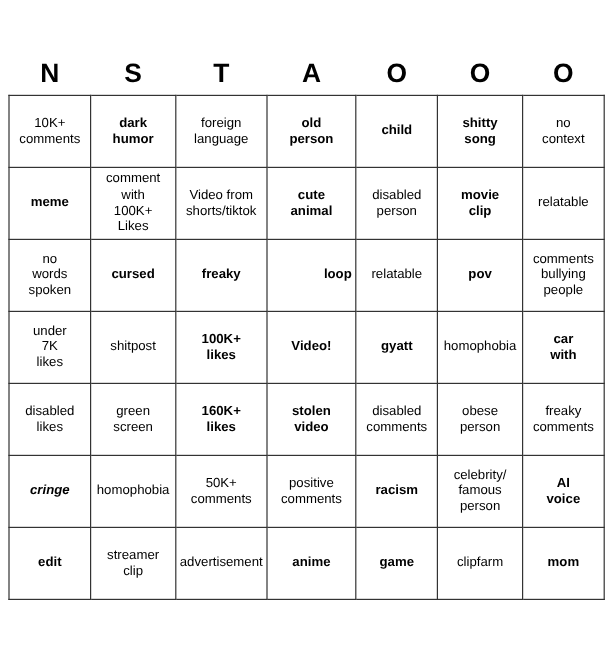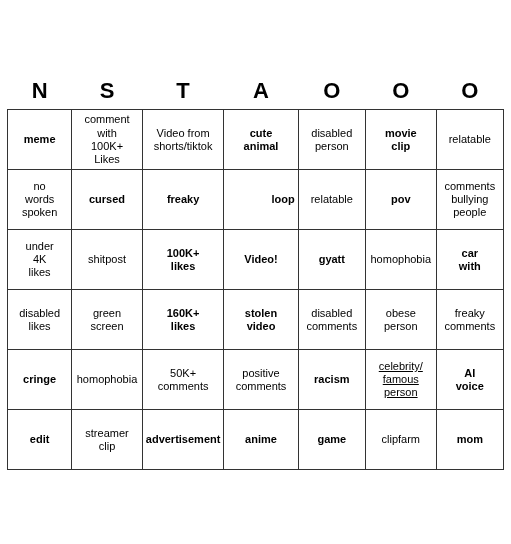--- a/index.html
+++ b/index.html
@@ -63,20 +63,35 @@
       <th>N</th>
           <th>S</th>
           <th>T</th>
           <th>A</th>
           <th>O</th>
           <th>O</th>
           <th>O</th>
         </tr>
     </thead>
     <tbody id="bingo-body">
+    <tr>
+          <td class="cell-small" style="white-space: pre-line;">10K+
+comments</td>
+          <td class="cell-medium" style="white-space: pre-line;">dark
+humor</td>
+          <td class="cell-small" style="white-space: pre-line;">foreign
+language</td>
+          <td class="cell-medium" style="white-space: pre-line;">old
+person</td>
+          <td class="cell-large" style="white-space: pre-line;">child</td>
+          <td class="cell-medium" style="white-space: pre-line;">shitty
+song</td>
+          <td class="cell-small" style="white-space: pre-line;">no
+context</td>
+        </tr>
         <tr>
           <td class="cell-large" style="white-space: pre-line;">meme</td>
           <td class="cell-small" style="white-space: pre-line;">comment
 with
 100K+
 Likes</td>
           <td class="cell-small" style="white-space: pre-line; margin-left: 14px;">Video from
 shorts/tiktok</td>
           <td class="cell-medium" style="white-space: pre-line;">cute
 animal</td>
@@ -94,21 +109,21 @@
           <td class="cell-medium" style="white-space: pre-line;">freaky</td>
           <td class="cell-large" style="white-space: pre-line; padding-left: 47px;">loop</td>
           <td class="cell-small" style="white-space: pre-line;">relatable</td>
           <td class="cell-large" style="white-space: pre-line;">pov</td>
           <td class="cell-small" style="white-space: pre-line;">comments
 bullying
 people</td>
         </tr>
         <tr>
           <td class="cell-small" style="white-space: pre-line;">under
-4K
+7K
 likes</td>
           <td class="cell-small" style="white-space: pre-line;">shitpost</td>
           <td class="cell-medium" style="white-space: pre-line;">100K+
 likes</td>
           <td class="cell-free" style="white-space: pre-line;">Video!</td>
           <td class="cell-medium" style="white-space: pre-line;">gyatt</td>
           <td class="cell-small" style="white-space: pre-line;">homophobia</td>
           <td class="cell-medium" style="white-space: pre-line;">car
 with</td>
         </tr>
@@ -122,38 +137,38 @@
           <td class="cell-medium" style="white-space: pre-line;">stolen
 video</td>
           <td class="cell-small" style="white-space: pre-line;">disabled
 comments</td>
           <td class="cell-small" style="white-space: pre-line;">obese
 person</td>
           <td class="cell-small" style="white-space: pre-line;">freaky
 comments</td>
         </tr>
         <tr>
-          <td class="cell-large" style="white-space: pre-line;">cringe</td>
+          <td class="cell-large" style="white-space: pre-line; font-style: italic;">cringe</td>
           <td class="cell-small" style="white-space: pre-line;">homophobia</td>
           <td class="cell-small" style="white-space: pre-line;">50K+
 comments</td>
           <td class="cell-small" style="white-space: pre-line;">positive
 comments</td>
           <td class="cell-medium" style="white-space: pre-line;">racism</td>
-          <td class="cell-small" style="white-space: pre-line; text-decoration: underline;">celebrity/
+          <td class="cell-small" style="white-space: pre-line;">celebrity/
 famous
 person</td>
           <td class="cell-large" style="white-space: pre-line; text-align: center;">AI
 voice</td>
         </tr>
         <tr>
           <td class="cell-large" style="white-space: pre-line;">edit</td>
           <td class="cell-small" style="white-space: pre-line;">streamer
 clip</td>
-          <td class="cell-small" style="white-space: pre-line; font-weight: bold;">advertisement</td>
+          <td class="cell-small" style="white-space: pre-line;">advertisement</td>
           <td class="cell-medium" style="white-space: pre-line;">anime</td>
           <td class="cell-medium" style="white-space: pre-line;">game</td>
           <td class="cell-small" style="white-space: pre-line;">clipfarm</td>
           <td class="cell-large" style="white-space: pre-line;">mom</td>
         </tr>
       </tbody>
   </table>
 </div>
 
 </body></html>

